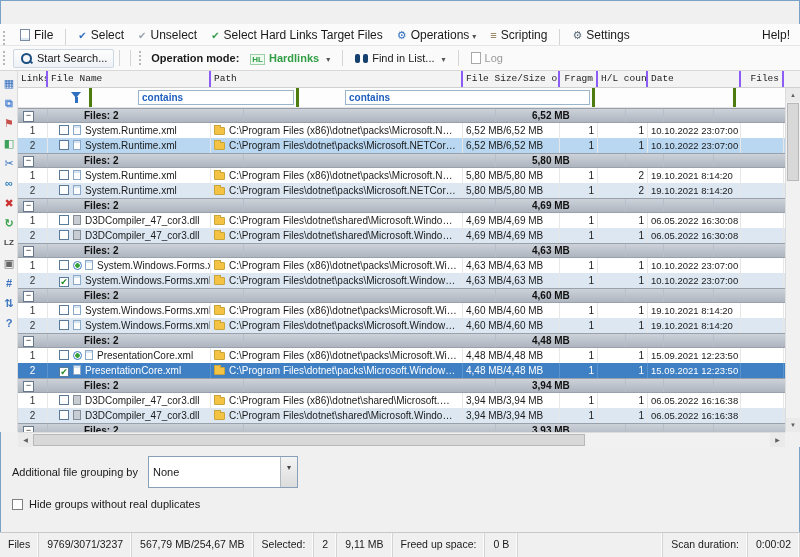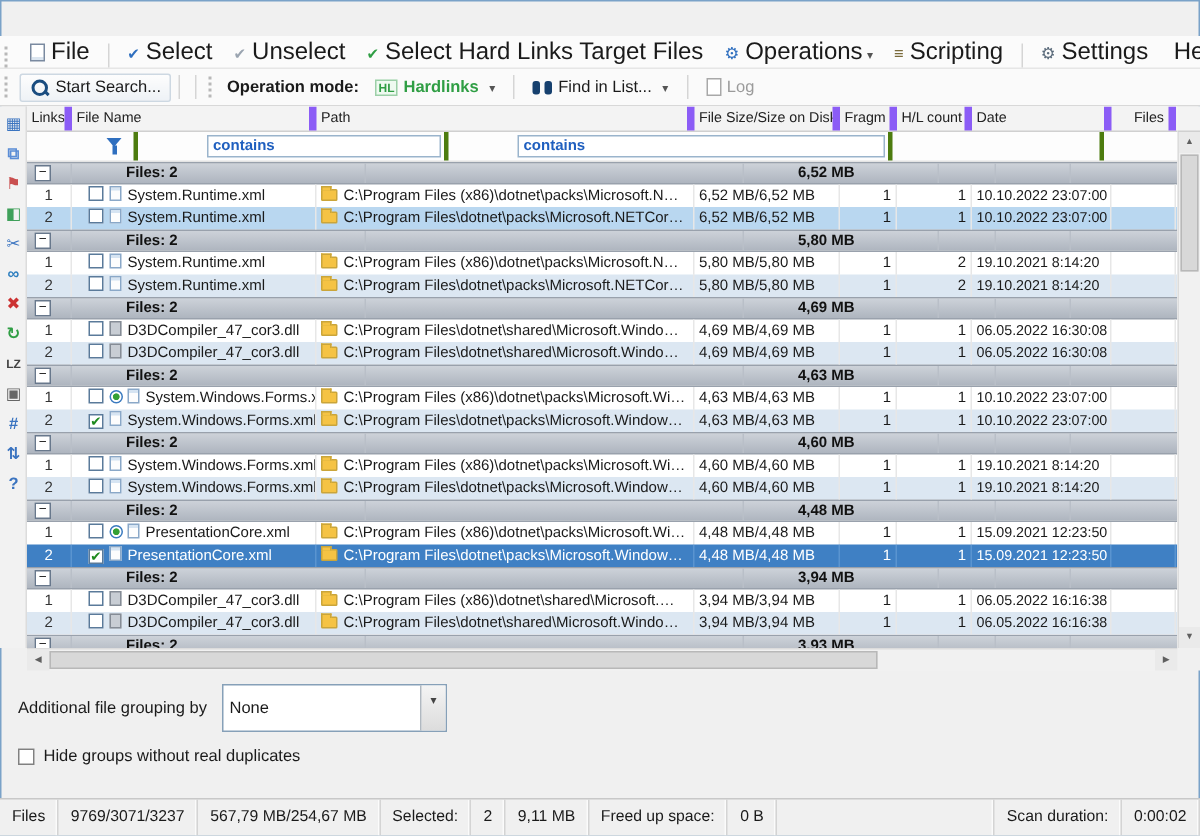--- a/index.html
+++ b/index.html
@@ -13,21 +13,21 @@
             padding-left:6px;font-size:11.5px;box-sizing:border-box;}
   .appicon{width:15px;height:15px;position:relative;margin-right:6px;flex:none;}
   .appicon::before{content:"";position:absolute;left:0;top:1px;width:8px;height:11px;background:#4a86c8;border:1px solid #2f5f94;}
   .appicon::after{content:"";position:absolute;left:6px;top:4px;width:7px;height:9px;background:#e8eef6;border:1px solid #c05050;}
   .title{white-space:nowrap;overflow:hidden;}
   .winbtns{margin-left:auto;display:flex;height:100%;}
   .wbtn{width:30px;text-align:center;line-height:23px;font-size:12px;color:#333;}
 
   
   .menubar{position:absolute;top:24px;left:0;right:0;height:22px;background:#fbfbfb;
-           border-bottom:1px solid #e6e6e6;display:flex;align-items:flex-end;font-size:16px;box-sizing:border-box;}
+           border-bottom:1px solid #e6e6e6;display:flex;align-items:flex-end;font-size:12px;box-sizing:border-box;}
   .mitem{display:inline-flex;align-items:center;padding:0 7px;height:100%;white-space:nowrap;}
   .help{margin-left:auto;padding:0 10px;}
   .micon{display:inline-block;margin-right:4px;}
   .micon.doc{width:8px;height:10px;background:#fff;border:1px solid #7a8aa0;box-shadow:inset 0 -2px 0 #dce6f0;}
   .micon.chk-blue::after{content:"\2714";color:#2f6fbf;font-size:10px;}
   .micon.chk-gray::after{content:"\2714";color:#9aa4b0;font-size:10px;}
   .micon.chk-green::after{content:"\2714";color:#2f9e44;font-size:10px;}
   .micon.gear::after{content:"\2699";color:#5a6a7a;font-size:11px;}
   .micon.gear-blue::after{content:"\2699";color:#2f6fbf;font-size:11px;}
   .micon.script::after{content:"\2261";color:#7a6a3a;font-size:11px;}
@@ -60,22 +60,22 @@
   .micon-doc2{display:inline-block;width:8px;height:10px;background:#fff;border:1px solid #a8a8a8;}
 
   
   .lstrip{position:absolute;top:71px;left:0;width:18px;height:361px;background:#f2f2f2;
           border-right:1px solid #dcdcdc;box-sizing:border-box;}
   .tool{width:16px;height:16px;margin:4px 0 4px 1px;font-size:11px;line-height:16px;text-align:center;font-weight:bold;}
 
   
   .grid{position:absolute;top:71px;left:18px;width:767px;height:361px;background:#fff;overflow:hidden;}
   .ghead{display:flex;height:17px;background:#f3f3f3;border-bottom:1px solid #d0d0d0;box-sizing:border-box;}
-  .hcell{font-size:9.5px;color:#222;padding:2px 3px 0 3px;border-right:5px solid #8b5cf6;
-         box-sizing:border-box;flex:none;white-space:nowrap;overflow:hidden;}
+  .hcell{font-size:9.5px;color:#222;padding:2px 3px 0 3px;border-right:2px solid #8b5cf6;
+         box-sizing:border-box;flex:none;white-space:nowrap;overflow:hidden;font-family:Liberation Mono, monospace;}
   .gfilter{display:flex;height:20px;background:#fdfdfd;border-bottom:1px solid #e4e4e4;box-sizing:border-box;}
   .fcell{border-right:3px solid #4d7c0f;box-sizing:border-box;flex:none;overflow:hidden;margin-left:44px;}
   .fbox{display:block;margin:2px 2px;height:13px;line-height:13px;border:1px solid #9ab4cc;background:#fff;
         color:#1f5fbf;font-weight:bold;font-size:10px;padding:0 3px;white-space:nowrap;overflow:hidden;}
   .gbody{height:315px;overflow:hidden;}
   .gpartial{height:9px;overflow:hidden;}
 
   .trow{display:flex;height:15px;line-height:15px;font-size:10px;box-sizing:border-box;}
   .cell{padding:0 3px;border-right:1px solid #e7e7e7;overflow:hidden;white-space:nowrap;box-sizing:border-box;flex:none;}
   .c-links{width:30px;} .c-name{width:163px;} .c-path{width:252px;} .c-size{width:97px;}

